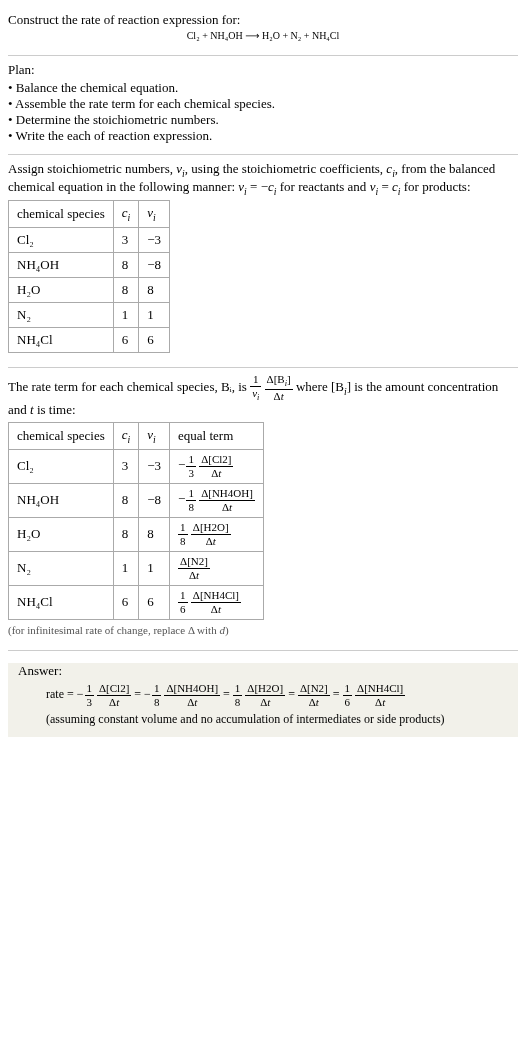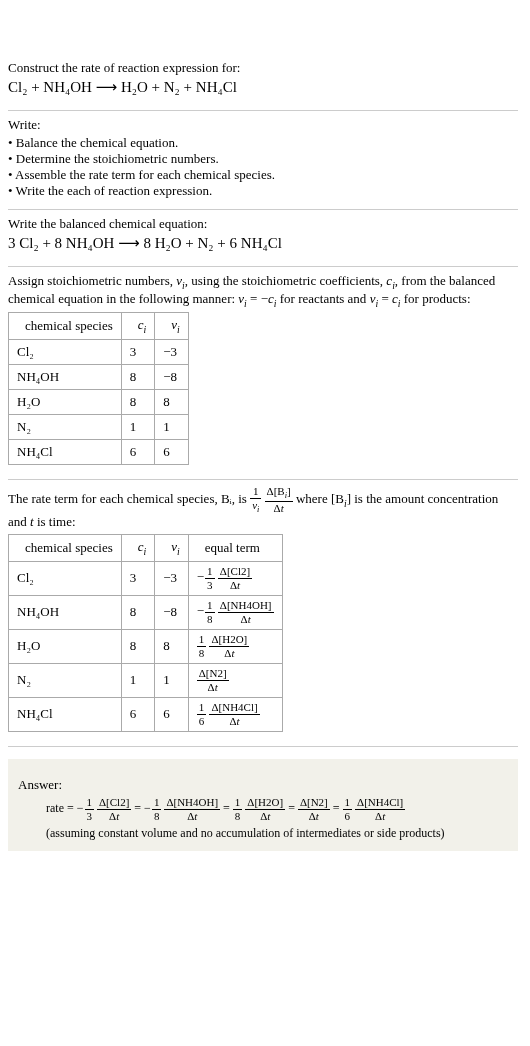--- a/index.html
+++ b/index.html
@@ -8,35 +8,35 @@
     background: #ffffff;
     font-family: Georgia, 'Times New Roman', serif;
     font-size: 13px;
     color: #000000;
     width: 530px;
   }
   .container {
     width: 526px;
     padding: 6px 8px 10px 8px;
     box-sizing: border-box;
-    margin-top: 48px;
   }
   .section {
     border-bottom: 1px solid #cccccc;
     padding: 6px 0 10px 0;
   }
   .section.no-border {
     border-bottom: none;
   }
   .prompt {
     margin: 0 0 2px 0;
   }
   .eq {
     margin: 2px 0 4px 0;
-    font-size: 15px;
+    font-size: 10px;
+    text-align: center;
   }
   .plan ul {
     list-style: none;
     padding: 0;
     margin: 2px 0 0 0;
   }
   .plan li {
     margin: 0;
     padding: 0;
     font-family: Liberation Serif, serif;
@@ -50,21 +50,20 @@
   }
   table.data th, table.data td {
     border: 1px solid #aaaaaa;
     padding: 4px 8px;
     text-align: left;
     vertical-align: middle;
     font-weight: normal;
   }
   table.data th {
     background: #ffffff;
-    padding-left: 16px;
   }
   .frac {
     display: inline-block;
     vertical-align: middle;
     text-align: center;
     font-size: 11px;
     line-height: 1;
   }
   .frac .num {
     display: block;
@@ -75,21 +74,21 @@
     display: block;
     padding: 1px 2px 0 2px;
   }
   .footnote {
     font-size: 11px;
     color: #555555;
     margin: 2px 0 4px 0;
   }
   .answer-box {
     background: #f2f1ea;
-    padding: 18px 10px 10px 10px;
+    padding: 0 10px 10px 10px;
     margin-top: 6px;
   }
   .answer-box .label {
     margin: 0 0 4px 0;
   }
   .answer-box .rate-line {
     padding-left: 28px;
     margin: 2px 0 4px 0;
     font-size: 12px;
   }
@@ -111,33 +110,29 @@
 <body>
 
 <div class="container">
 
   <div class="section">
     <div class="prompt">Construct the rate of reaction expression for:</div>
     <div class="eq" id="header-eq">Cl₂ + NH₄OH ⟶ H₂O + N₂ + NH₄Cl</div>
   </div>
 
   <div class="section plan">
-    <div>Write:</div>
+    <div>Plan:</div>
     <ul id="plan-list">
         <li>Balance the chemical equation.</li>
+        <li>Assemble the rate term for each chemical species.</li>
         <li>Determine the stoichiometric numbers.</li>
-        <li>Assemble the rate term for each chemical species.</li>
         <li>Write the each of reaction expression.</li>
       </ul>
   </div>
 
-  <div class="section">
-    <div>Write the balanced chemical equation:</div>
-    <div class="eq" id="balanced-eq">3 Cl₂ + 8 NH₄OH ⟶ 8 H₂O + N₂ + 6 NH₄Cl</div>
-  </div>
 
   <div class="section">
     <div id="stoich-intro">Assign stoichiometric numbers, <i>ν<sub>i</sub></i>, using the stoichiometric coefficients, <i>c<sub>i</sub></i>, from the balanced chemical equation in the following manner: <i>ν<sub>i</sub></i> = −<i>c<sub>i</sub></i> for reactants and <i>ν<sub>i</sub></i> = <i>c<sub>i</sub></i> for products:</div>
     <table class="data">
       <thead>
         <tr>
           <th>chemical species</th>
           <th id="stoich-h-ci"><i>c<sub>i</sub></i></th>
           <th id="stoich-h-vi"><i>ν<sub>i</sub></i></th>
         </tr>
@@ -209,20 +204,21 @@
             <td><span class="rate-term"><span class="frac"><span class="num">Δ[N2]</span><span class="den">Δ<i>t</i></span></span></span></td>
           </tr>
           <tr>
             <td>NH₄Cl</td>
             <td>6</td>
             <td>6</td>
             <td><span class="rate-term"><span class="frac"><span class="num">1</span><span class="den">6</span></span> <span class="frac"><span class="num">Δ[NH4Cl]</span><span class="den">Δ<i>t</i></span></span></span></td>
           </tr>
         </tbody>
     </table>
+    <div class="footnote" id="rateterm-footnote">(for infinitesimal rate of change, replace Δ with <i>d</i>)</div>
   </div>
 
   <div class="section no-border">
     <div class="answer-box">
       <div class="label">Answer:</div>
       <div class="rate-line" id="answer-rate">rate = <span class="rate-term"><span class="neg">−</span><span class="frac"><span class="num">1</span><span class="den">3</span></span> <span class="frac"><span class="num">Δ[Cl2]</span><span class="den">Δ<i>t</i></span></span></span> = <span class="rate-term"><span class="neg">−</span><span class="frac"><span class="num">1</span><span class="den">8</span></span> <span class="frac"><span class="num">Δ[NH4OH]</span><span class="den">Δ<i>t</i></span></span></span> = <span class="rate-term"><span class="frac"><span class="num">1</span><span class="den">8</span></span> <span class="frac"><span class="num">Δ[H2O]</span><span class="den">Δ<i>t</i></span></span></span> = <span class="rate-term"><span class="frac"><span class="num">Δ[N2]</span><span class="den">Δ<i>t</i></span></span></span> = <span class="rate-term"><span class="frac"><span class="num">1</span><span class="den">6</span></span> <span class="frac"><span class="num">Δ[NH4Cl]</span><span class="den">Δ<i>t</i></span></span></span></div>
       <div class="note">(assuming constant volume and no accumulation of intermediates or side products)</div>
     </div>
   </div>
 

